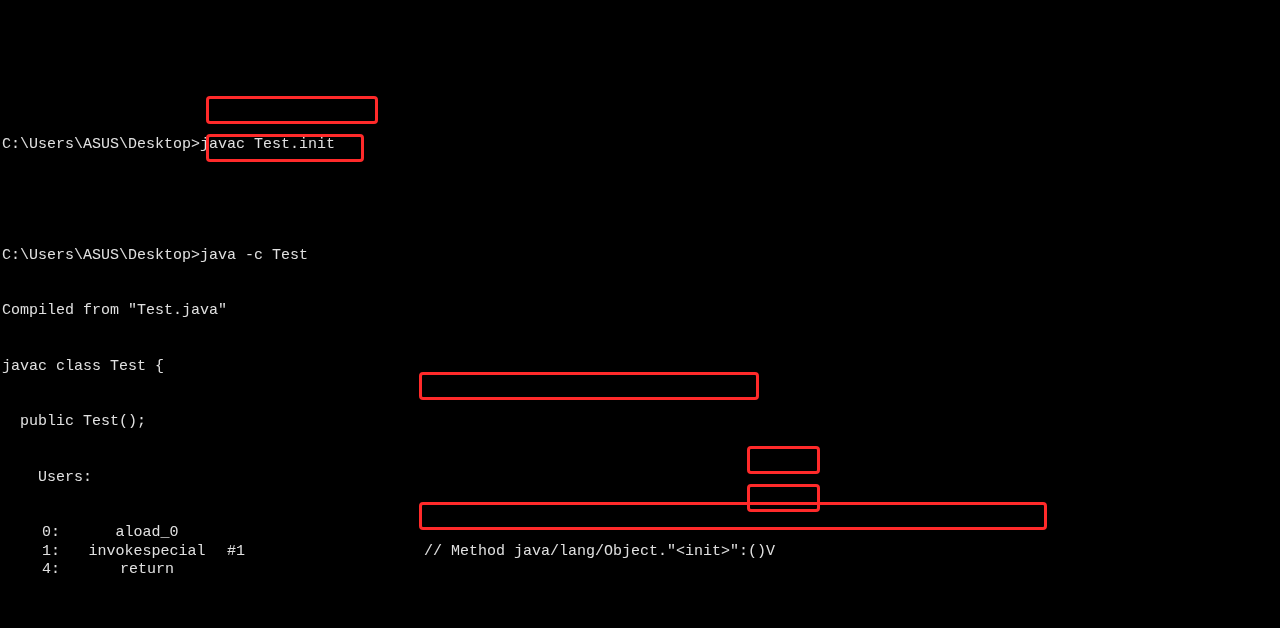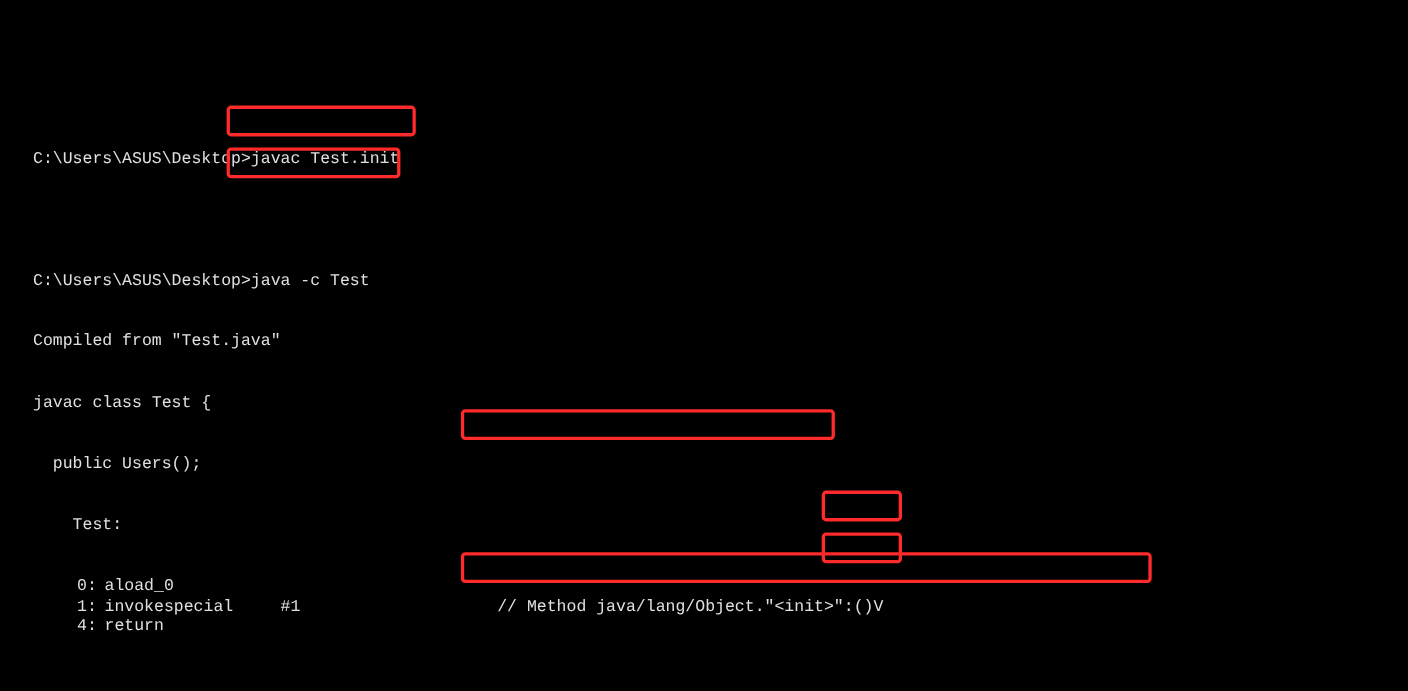--- a/index.html
+++ b/index.html
@@ -15,49 +15,48 @@
     overflow: hidden;
     white-space: pre;
   }
   .term {
     position: relative;
     padding: 6px 0 0 2px;
   }
   .row {
     display: flex;
     height: 18.5px;
-    margin-left: 28px;
   }
   .pc, .cr, .c1, .c2, .c3, .cm {
     display: inline-block;
   }
   .c1 { width: 58px; text-align: right; }
-  .c2 { width: 160px; padding-left: 7px; }
+  .c2 { width: 160px; padding-left: 7px; text-align: center; }
   .c3 { width: 197px; }
   .cm { padding-left: 0; }
   .hl {
     position: absolute;
     border: 3px solid #ff2a2a;
     border-radius: 4px;
     pointer-events: none;
   }
 </style>
 </head>
 <body>
 
 
 
 <div class="term">
   <div class="row"><span>C:\Users\ASUS\Desktop&gt;</span><span>javac Test.init</span></div>
   <div class="row"></div>
   <div class="row"><span>C:\Users\ASUS\Desktop&gt;</span><span>java -c Test</span></div>
   <div class="row">Compiled from "Test.java"</div>
   <div class="row">javac class Test {</div>
-  <div class="row">  public Users();</div>
-  <div class="row">    Test:</div>
+  <div class="row">  public Test();</div>
+  <div class="row">    Users:</div>
   <div id="ctor-block"><div class="row"><span class="c1">0:</span><span class="c2">aload_0</span><span class="c3"></span><span class="cm"></span></div><div class="row"><span class="c1">1:</span><span class="c2">invokespecial</span><span class="c3">#1</span><span class="cm">// Method java/lang/Object."&lt;init&gt;":()V</span></div><div class="row"><span class="c1">4:</span><span class="c2">return</span><span class="c3"></span><span class="cm"></span></div></div>
   <div class="row"></div>
   
   
   
   
   
   
 
   <div class="hl" style="left: 206px; top: 3px; width: 166px; height: 22px;"></div>

